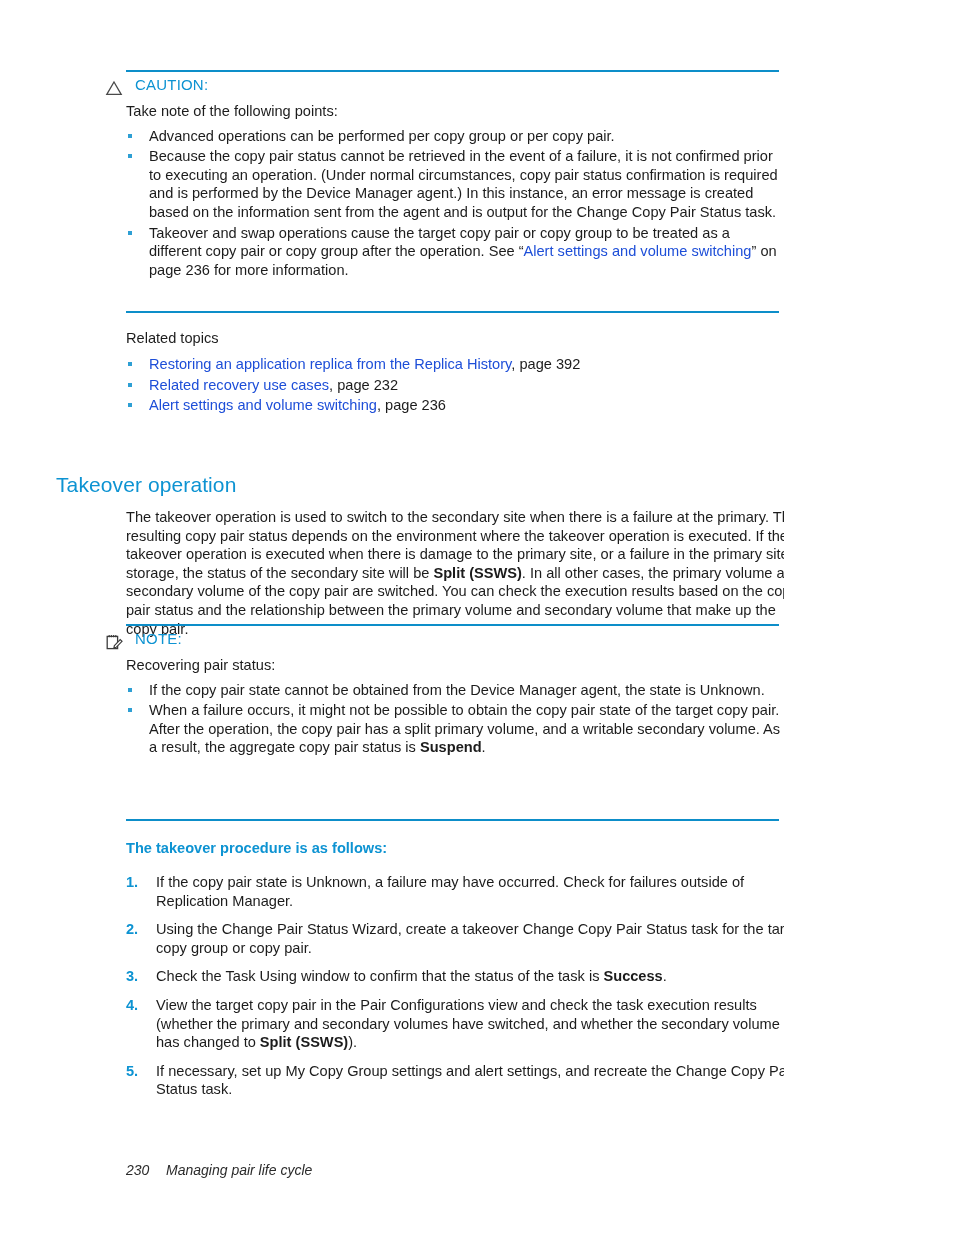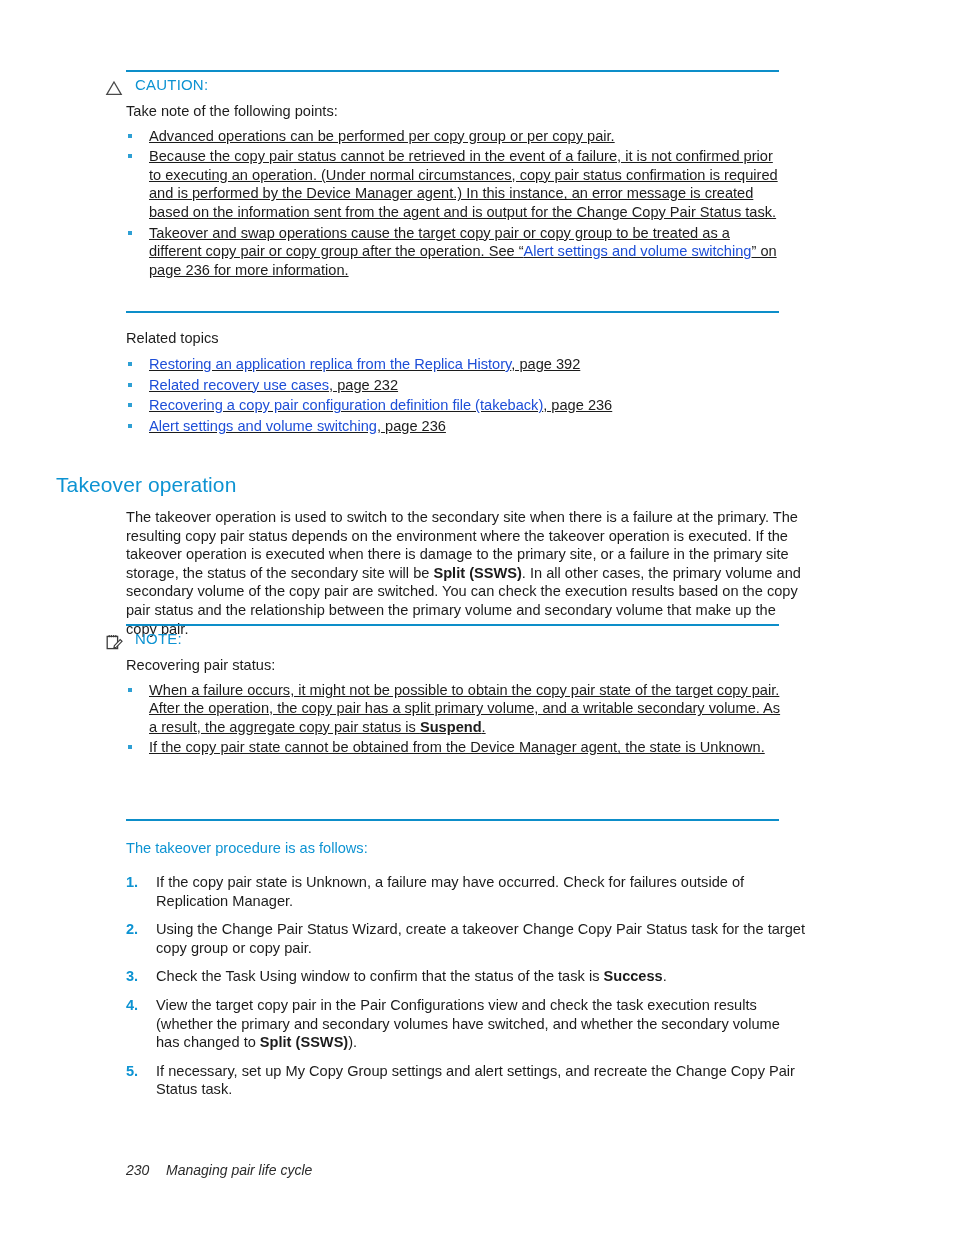--- a/index.html
+++ b/index.html
@@ -14,21 +14,20 @@
     font-family: "Liberation Sans", sans-serif;
     color: #1a1a1a;
     -webkit-font-smoothing: antialiased;
   }
   .page {
     position: absolute;
     left: 0; top: 0;
     width: 784px;
     height: 1235px;
     overflow: hidden;
-    padding-left: 46px;
   }
 
   
   .body-text {
     font-size: 14.6px;
     line-height: 18.6px;
     color: #1c1c1c;
   }
   b, .bold { font-weight: bold; }
   .link {
@@ -74,21 +73,20 @@
   
   ul.bul {
     list-style: none;
     margin: 0;
     padding: 0;
   }
   ul.bul > li {
     position: relative;
     padding-left: 23px;
     margin: 0 0 2px 0;
-    text-decoration: underline;
   }
   ul.bul > li .marker {
     position: absolute;
     left: 2px;
     top: 7px;
     width: 4px;
     height: 4px;
     background: #2e9fd4;
   }
 
@@ -120,21 +118,21 @@
     color: #0d93d2;
     letter-spacing: 0.1px;
   }
   .h3-bold {
     font-size: 14.6px;
     font-weight: normal;
     color: #1c1c1c;
   }
   .h3-blue-bold {
     font-size: 14.6px;
-    font-weight: normal;
+    font-weight: bold;
     color: #0d93d2;
   }
 
   .footer {
     position: absolute;
     left: 126px;
     bottom: 57px;
     font-size: 14px;
     color: #2b2b2b;
     font-style: italic;
@@ -181,24 +179,20 @@
   <div style="position:absolute; left:126px; top:330px; width:680px;">
     <div class="h3-bold">Related topics</div>
     <ul class="bul body-text" style="margin-top:9px;">
       <li>
         <span class="marker"></span>
         <span class="link">Restoring an application replica from the Replica History</span><span>, page 392</span>
       </li>
       <li>
         <span class="marker"></span>
         <span class="link">Related recovery use cases</span><span>, page 232</span>
-      </li>
-      <li>
-        <span class="marker"></span>
-        <span class="link">Recovering a copy pair configuration definition file (takeback)</span><span>, page 236</span>
       </li>
       <li>
         <span class="marker"></span>
         <span class="link">Alert settings and volume switching</span><span>, page 236</span>
       </li>
     </ul>
   </div>
 
   <div class="h1-section" style="top:473px;">Takeover operation</div>
 
@@ -218,25 +212,25 @@
       </svg>
     </span>
 
     <div class="admon-label">NOTE:</div>
 
     <div class="admon-body">
       <div class="body-text">Recovering pair status:</div>
       <ul class="bul body-text" style="margin-top:6px;">
         <li>
           <span class="marker"></span>
+          <span><span>If the copy pair state cannot be obtained from the Device Manager agent, the state is Unknown.</span></span>
+        </li>
+        <li>
+          <span class="marker"></span>
           <span><span>When a failure occurs, it might not be possible to obtain the copy pair state of the target copy pair. After the operation, the copy pair has a split primary volume, and a writable secondary volume. As a result, the aggregate copy pair status is </span><span class="bold">Suspend</span><span>.</span></span>
-        </li>
-        <li>
-          <span class="marker"></span>
-          <span><span>If the copy pair state cannot be obtained from the Device Manager agent, the state is Unknown.</span></span>
         </li>
       </ul>
     </div>
   </div>
 
   <div class="admon-rule-bottom" style="position:absolute; left:126px; top:819px;"></div>
 
   <div style="position:absolute; left:126px; top:840px; width:680px;">
     <div class="h3-blue-bold">The takeover procedure is as follows:</div>
 

